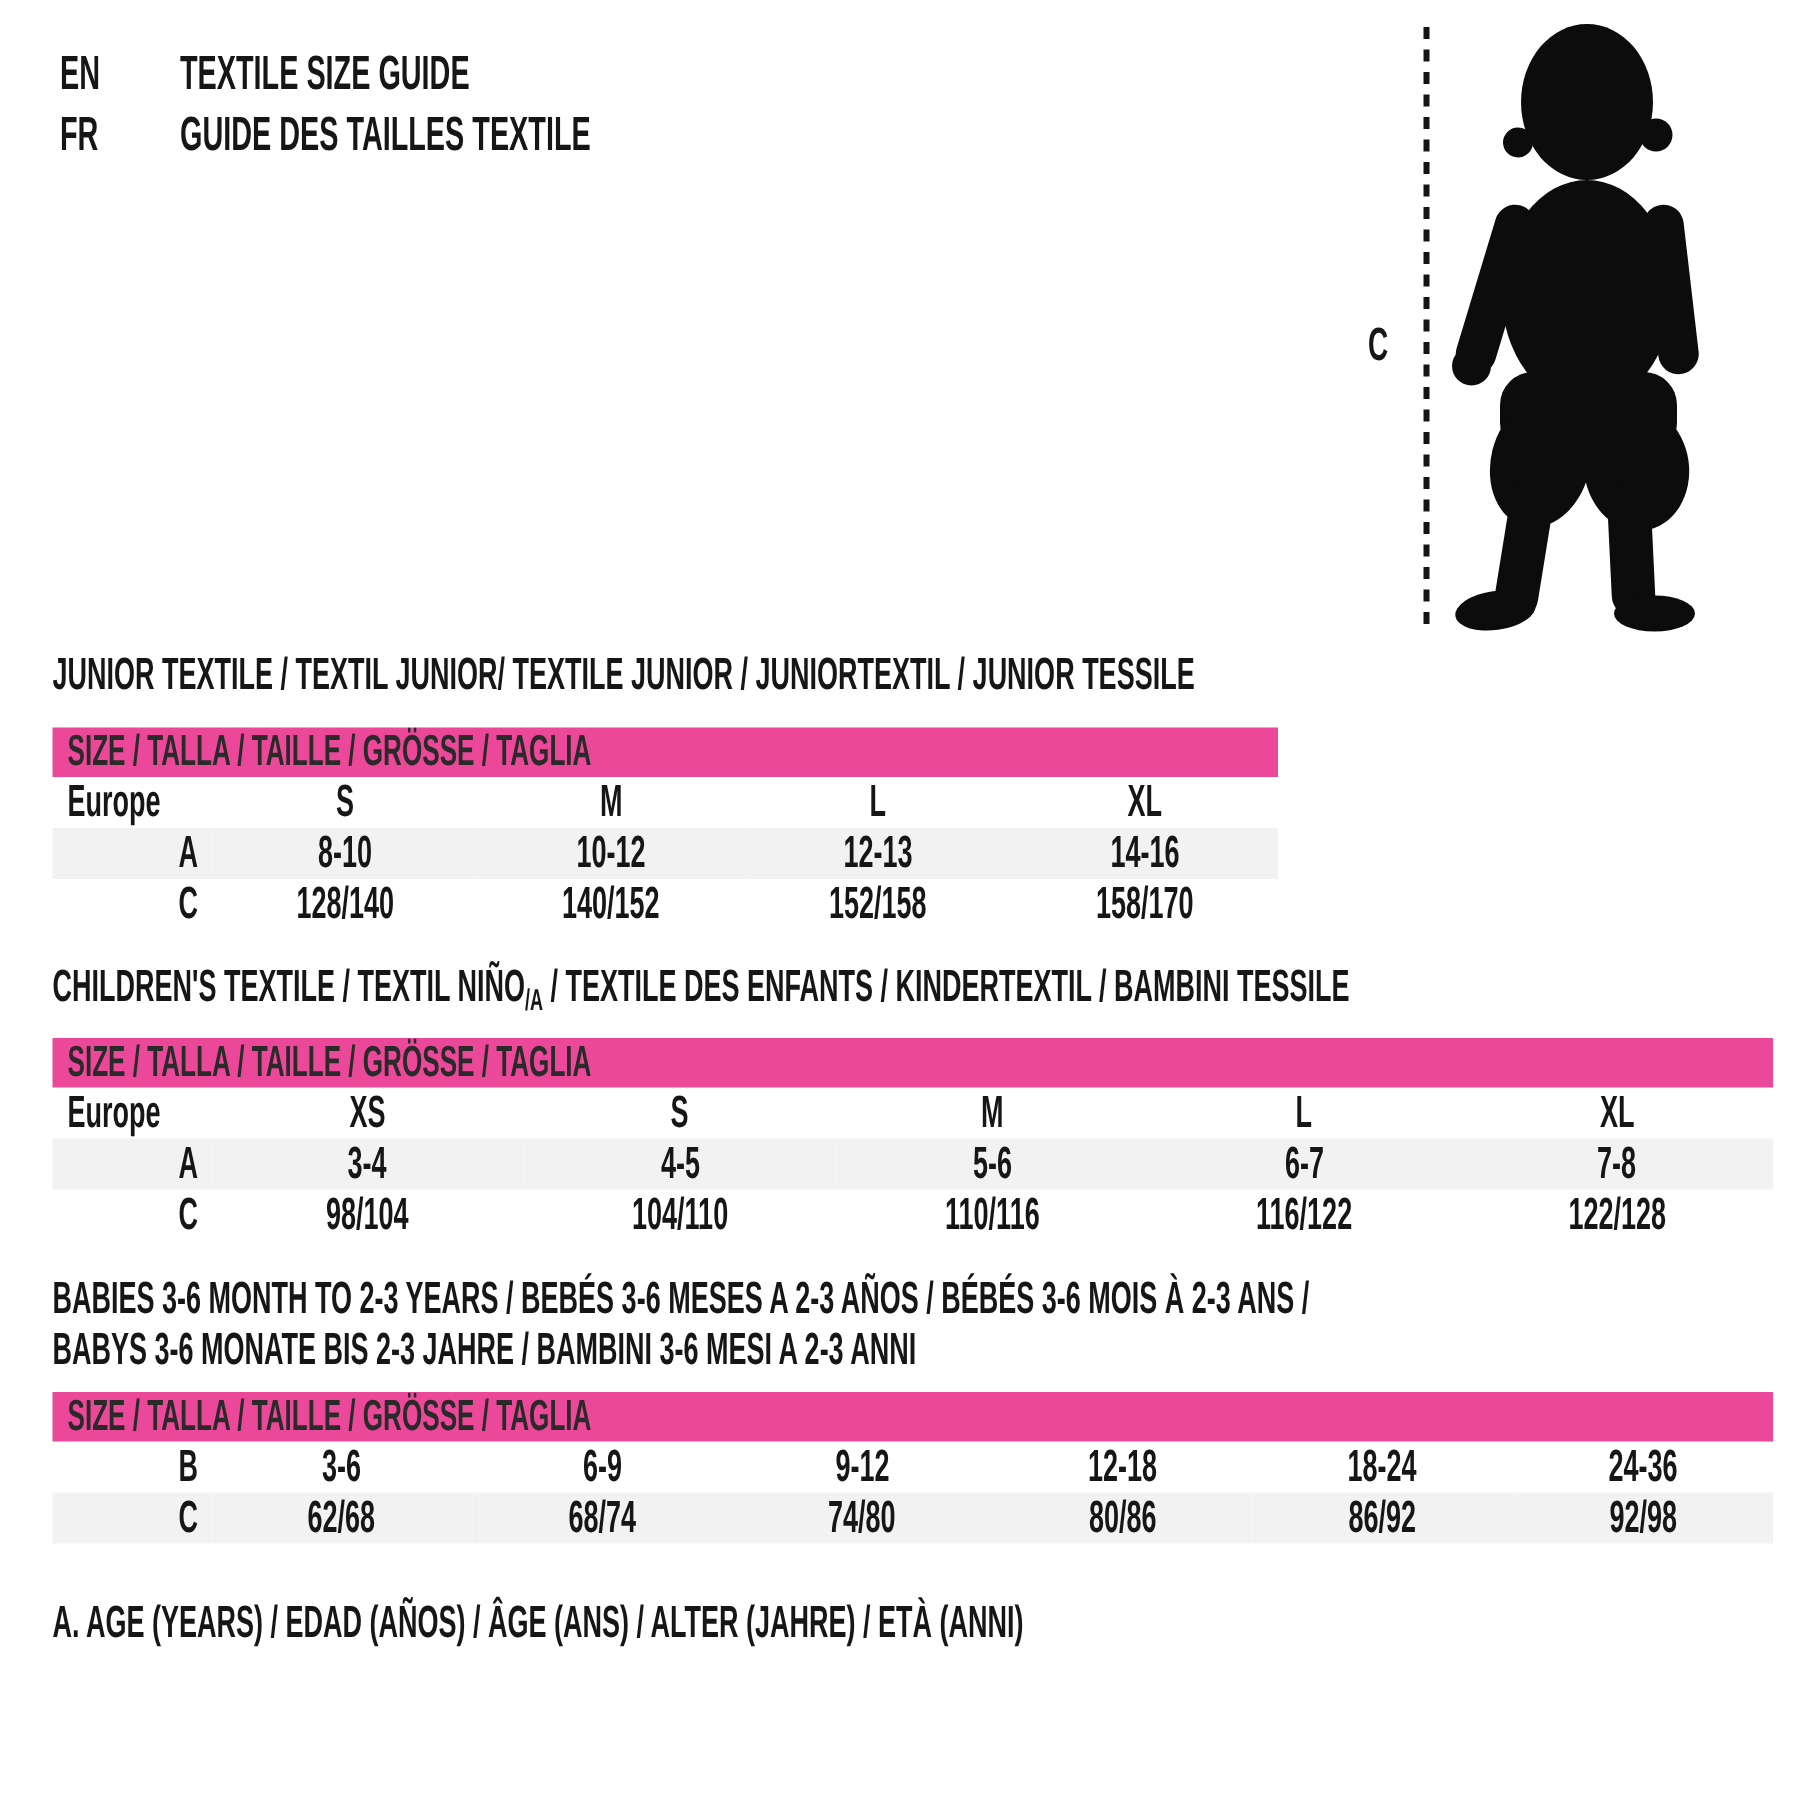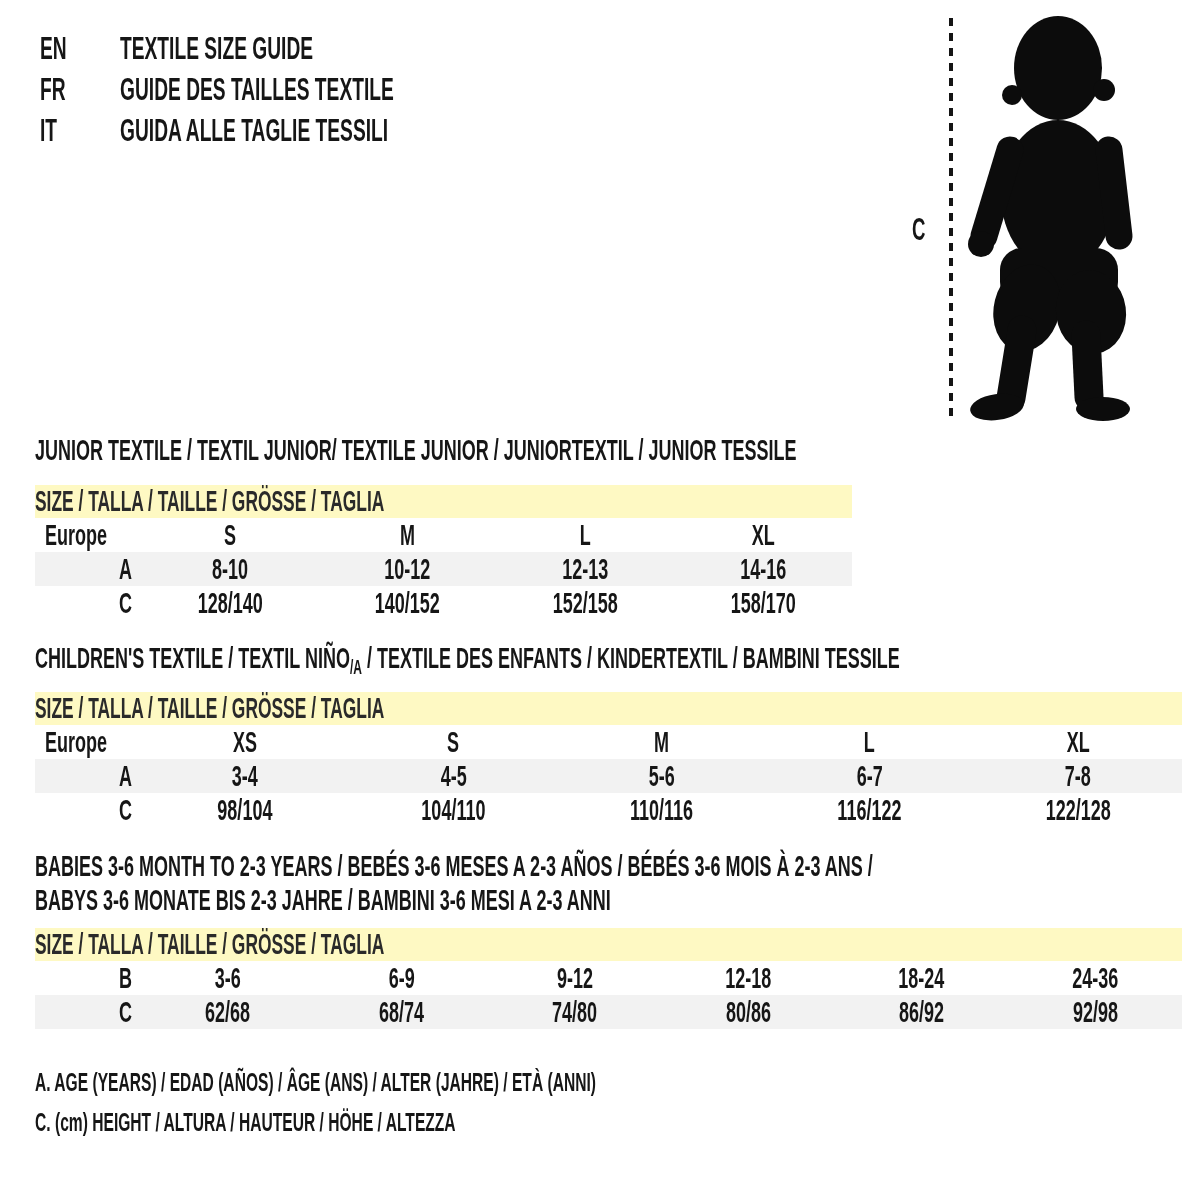--- a/index.html
+++ b/index.html
@@ -31,51 +31,48 @@
   .h-children { position: absolute; left: 35px; top: 641px;  font-size: 30px; }
   .h-babies   { position: absolute; left: 35px; top: 849px;  font-size: 30px; line-height: 34px; }
   .sub { font-size: 20px; vertical-align: -6px; }
 
   
   table.tbl { position: absolute; border-collapse: collapse; table-layout: fixed; }
   #t-junior   { left: 35px; top: 485px; width: 817px; }
   #t-children { left: 35px; top: 692px; width: 1147px; }
   #t-babies   { left: 35px; top: 928px; width: 1147px; }
   .tbl th.bar {
-    background: #fef9c3;
+    background: #ec4899;
     height: 28px;
     text-align: left;
+    padding-left: 10px;
     font-size: 29px;
     color: #2a2a2a;
     margin-left: 28px;
   }
   .tbl td { height: 33px; text-align: center; font-size: 30px; vertical-align: middle; }
   .tbl td.lbl { text-align: right; padding-left: 10px; }
   .tbl tr.stripe { background: #f2f2f2; }
 
   
   .legend { position: absolute; left: 35px; top: 1062px; }
-  .legend-line { height: 40px; font-size: 26px; display: flex; align-items: center; }
+  .legend-line { height: 40px; font-size: 30px; display: flex; align-items: center; }
 </style>
 </head>
 <body>
 
 <div class="lang">
   <div class="lang-row">
     <span class="lang-code"><span class="cond">EN</span></span>
     <span class="cond">TEXTILE SIZE GUIDE</span>
   </div>
   <div class="lang-row">
     <span class="lang-code"><span class="cond">FR</span></span>
     <span class="cond">GUIDE DES TAILLES TEXTILE</span>
   </div>
-  <div class="lang-row">
-    <span class="lang-code"><span class="cond">IT</span></span>
-    <span class="cond">GUIDA ALLE TAGLIE TESSILI</span>
-  </div>
 </div>
 
 <div class="figure">
   <span class="figure-c"><span class="cond">C</span></span>
   <svg width="300" height="432" viewBox="0 0 300 432">
     <g fill="#0c0c0c" stroke="#0c0c0c">
 
       <line x1="61" y1="18" x2="61" y2="416" stroke="#141414" stroke-width="4" stroke-dasharray="8 7"></line>
 
       <ellipse cx="168" cy="68" rx="44" ry="52" stroke="none"></ellipse>
@@ -221,16 +218,13 @@
     <td><span class="cond-c">86/92</span></td>
     <td><span class="cond-c">92/98</span></td>
   </tr>
 </tbody>
   </table>
 
 <div class="legend">
   <div class="legend-line">
       <span class="cond">A. AGE (YEARS) / EDAD (AÑOS) / ÂGE (ANS) / ALTER (JAHRE) / ETÀ (ANNI)</span>
     </div>
-  <div class="legend-line">
-      <span class="cond">C. (cm) HEIGHT / ALTURA / HAUTEUR / HÖHE / ALTEZZA</span>
-    </div>
 </div>
 
 </body></html>

